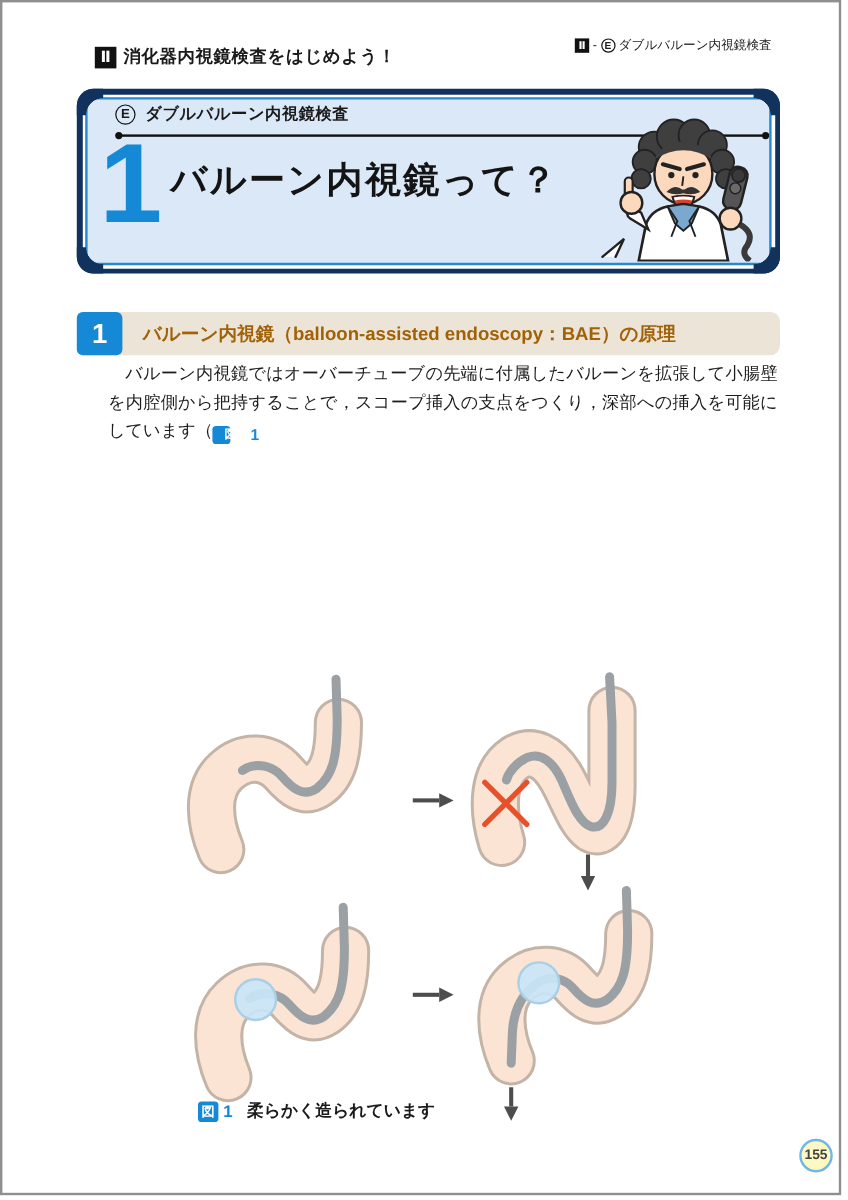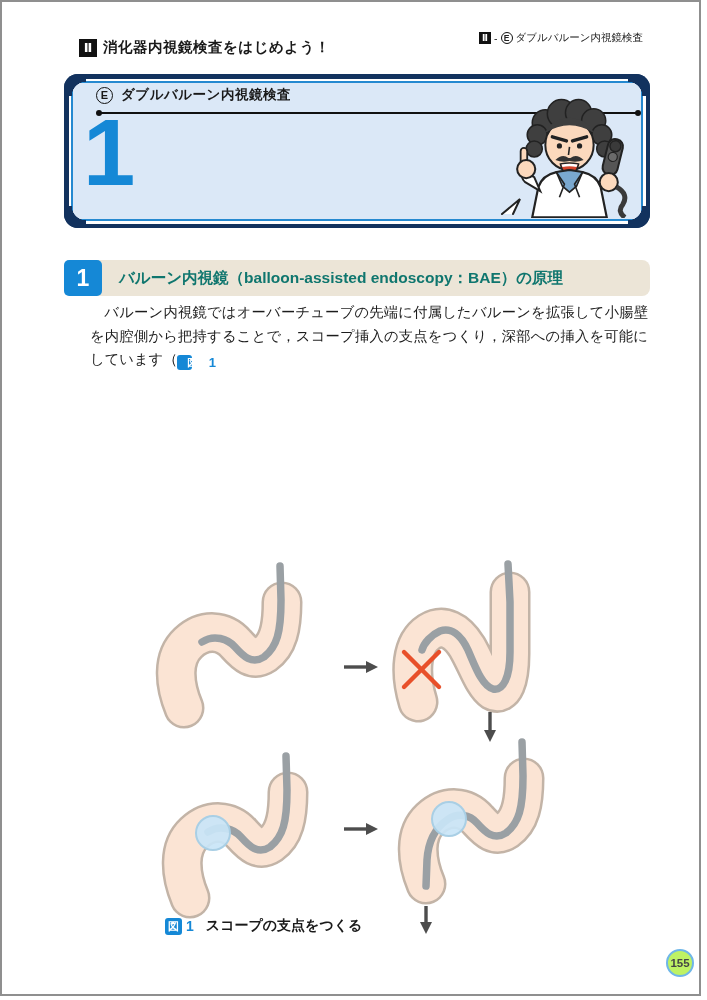--- a/index.html
+++ b/index.html
@@ -32,21 +32,21 @@
   .divider::before, .divider::after { content:""; position:absolute; top:-2.1px; width:6px; height:6px; border-radius:50%; background:#111; }
   .divider::before { left:-1px; } .divider::after { right:-1px; }
   .hero-number { position:absolute; left:19px; top:34px; font-size:94px; line-height:0.95; font-weight:800; color:#1588d6; z-index:2; }
   .hero-title { position:absolute; left:78px; top:56px; font-size:30px; font-weight:800; letter-spacing:2px; color:#141414; z-index:2; }
   .doctor { position:absolute; right:6px; top:24px; width:146px; height:120px; z-index:4; }
   .bubble-tail { position:absolute; left:497px; top:194px; z-index:6; }
   .banner { position:absolute; left:84px; top:199px; width:546px; height:34px; background:#fff; border:3px solid #ef8338; border-radius:18px; display:flex; align-items:center; padding-left:20px; font-size:15.5px; font-weight:700; letter-spacing:3px; z-index:5; color:#222; }
 
   
   .section-head { position:absolute; left:62px; top:258px; width:586px; height:36px; }
-  .sec-bar { position:absolute; left:3px; right:0; top:0; height:36px; background:#ece5d7; border-radius:5px 8px 8px 5px; display:flex; align-items:center; padding-left:52px; font-weight:800; font-size:15.5px; color:#0f766e; }
+  .sec-bar { position:absolute; left:3px; right:0; top:0; height:36px; background:#ece5d7; border-radius:5px 8px 8px 5px; display:flex; align-items:center; padding-left:52px; font-weight:800; font-size:15.5px; color:#a16207; }
   .sec-num { position:absolute; left:0; top:0; width:38px; height:36px; background:#1588d6; border-radius:5px; color:#fff; font-weight:800; font-size:23px; display:flex; align-items:center; justify-content:center; }
 
   
   .body-text { position:absolute; left:88px; top:299px; width:558px; font-family:"DejaVu Serif","Liberation Serif",serif; font-size:14.3px; line-height:23.6px; color:#1c1c1c; text-align:justify; }
   .body-text p { text-indent:1em; }
   .zu-ref { display:inline-flex; align-items:center; gap:2px; vertical-align:-2px; font-family:"Liberation Sans","DejaVu Sans",sans-serif; }
   .zu-badge { width:15px; height:15px; background:#1588d6; color:#fff; border-radius:3px; font-size:10px; font-weight:700; display:inline-flex; align-items:center; justify-content:center; }
   .zu-num { color:#1588d6; font-weight:700; font-size:13px; }
 
   
@@ -57,21 +57,21 @@
   .flow-arrow { stroke:#4d4d4d; stroke-width:3.4; }
   .flow-head { fill:#4d4d4d; stroke:none; }
   .red-x { stroke:#e8502a; stroke-width:4.4; stroke-linecap:round; }
   .balloon { fill:#c9e5f7; stroke:#a9cfe5; stroke-width:2; fill-opacity:0.92; }
 
   .fig-caption { position:absolute; left:163px; top:915px; display:flex; align-items:center; gap:4px; }
   .cap-badge { width:17px; height:17px; background:#1588d6; color:#fff; border-radius:3px; font-size:11px; font-weight:700; display:flex; align-items:center; justify-content:center; }
   .cap-num { color:#1588d6; font-weight:800; font-size:14px; margin-right:8px; }
   .cap-text { font-weight:800; font-size:14px; color:#1a1a1a; }
 
-  .page-circle { position:absolute; left:664px; top:947px; width:28px; height:28px; border:2px solid #6fb6e8; border-radius:50%; color:#454545; font-size:11.5px; font-weight:600; display:flex; align-items:center; justify-content:center; background:#bef264; }
+  .page-circle { position:absolute; left:664px; top:947px; width:28px; height:28px; border:2px solid #6fb6e8; border-radius:50%; color:#454545; font-size:11.5px; font-weight:600; display:flex; align-items:center; justify-content:center; background:#fef9c3; }
 </style>
 </head>
 <body>
 
 <div class="sheet">
 
   <div class="head-left">
     <span class="chapter-badge">Ⅱ</span>
     <span class="head-left-title">消化器内視鏡検査をはじめよう！</span>
   </div>
@@ -90,20 +90,21 @@
     <div class="notch tr"></div>
     <div class="notch bl"></div>
     <div class="notch br"></div>
 
     <div class="hero-tab">
       <span class="circ-e">E</span>
       <span class="hero-tab-label">ダブルバルーン内視鏡検査</span>
     </div>
     <div class="divider"></div>
     <div class="hero-number">1</div>
+    <div class="hero-title">バルーン内視鏡って？</div>
 
     <svg class="doctor" viewBox="0 0 145 118">
       <g fill="#3f3f3f" stroke="#222" stroke-width="1.5">
         <circle cx="47" cy="24" r="13"></circle>
           <circle cx="63" cy="15" r="14"></circle>
           <circle cx="80" cy="14" r="13"></circle>
         <circle cx="95" cy="22" r="12"></circle>
           <circle cx="103" cy="36" r="10"></circle>
           <circle cx="39" cy="36" r="10"></circle>
         <circle cx="36" cy="50" r="8"></circle>
@@ -196,17 +197,17 @@
       <g>
         <line class="flow-arrow" x1="42" y1="178" x2="42" y2="194"></line>
         <polygon class="flow-head" points="36,194 42,206 48,194"></polygon>
       </g>
     </g>
   </svg>
 
   <div class="fig-caption">
     <span class="cap-badge">図</span>
     <span class="cap-num">1</span>
-    <span class="cap-text">スコープの支点をつくる</span>
+    <span class="cap-text">柔らかく造られています</span>
   </div>
 
   <div class="page-circle">155</div>
 </div>
 
 </body></html>

